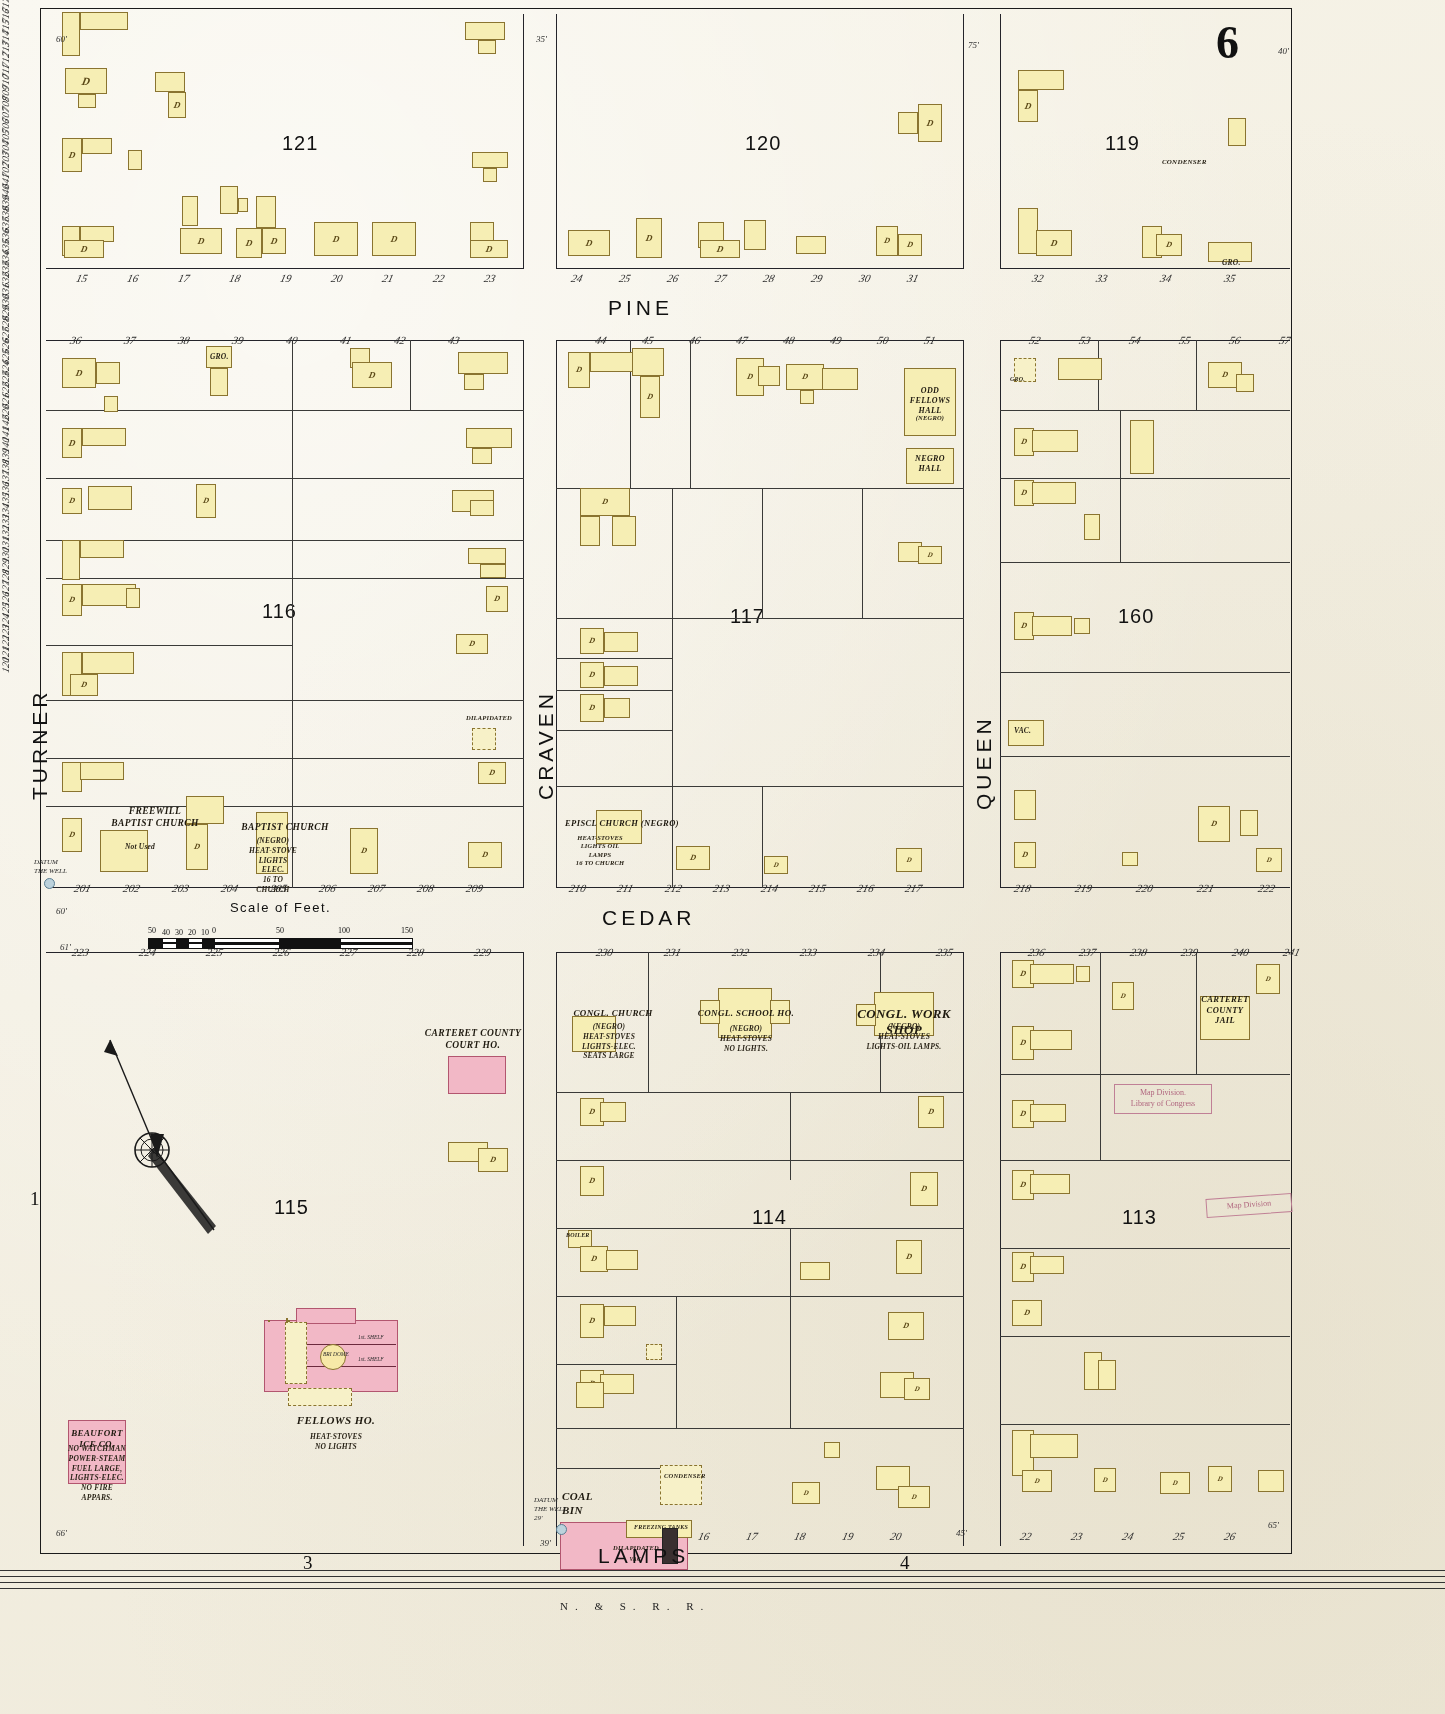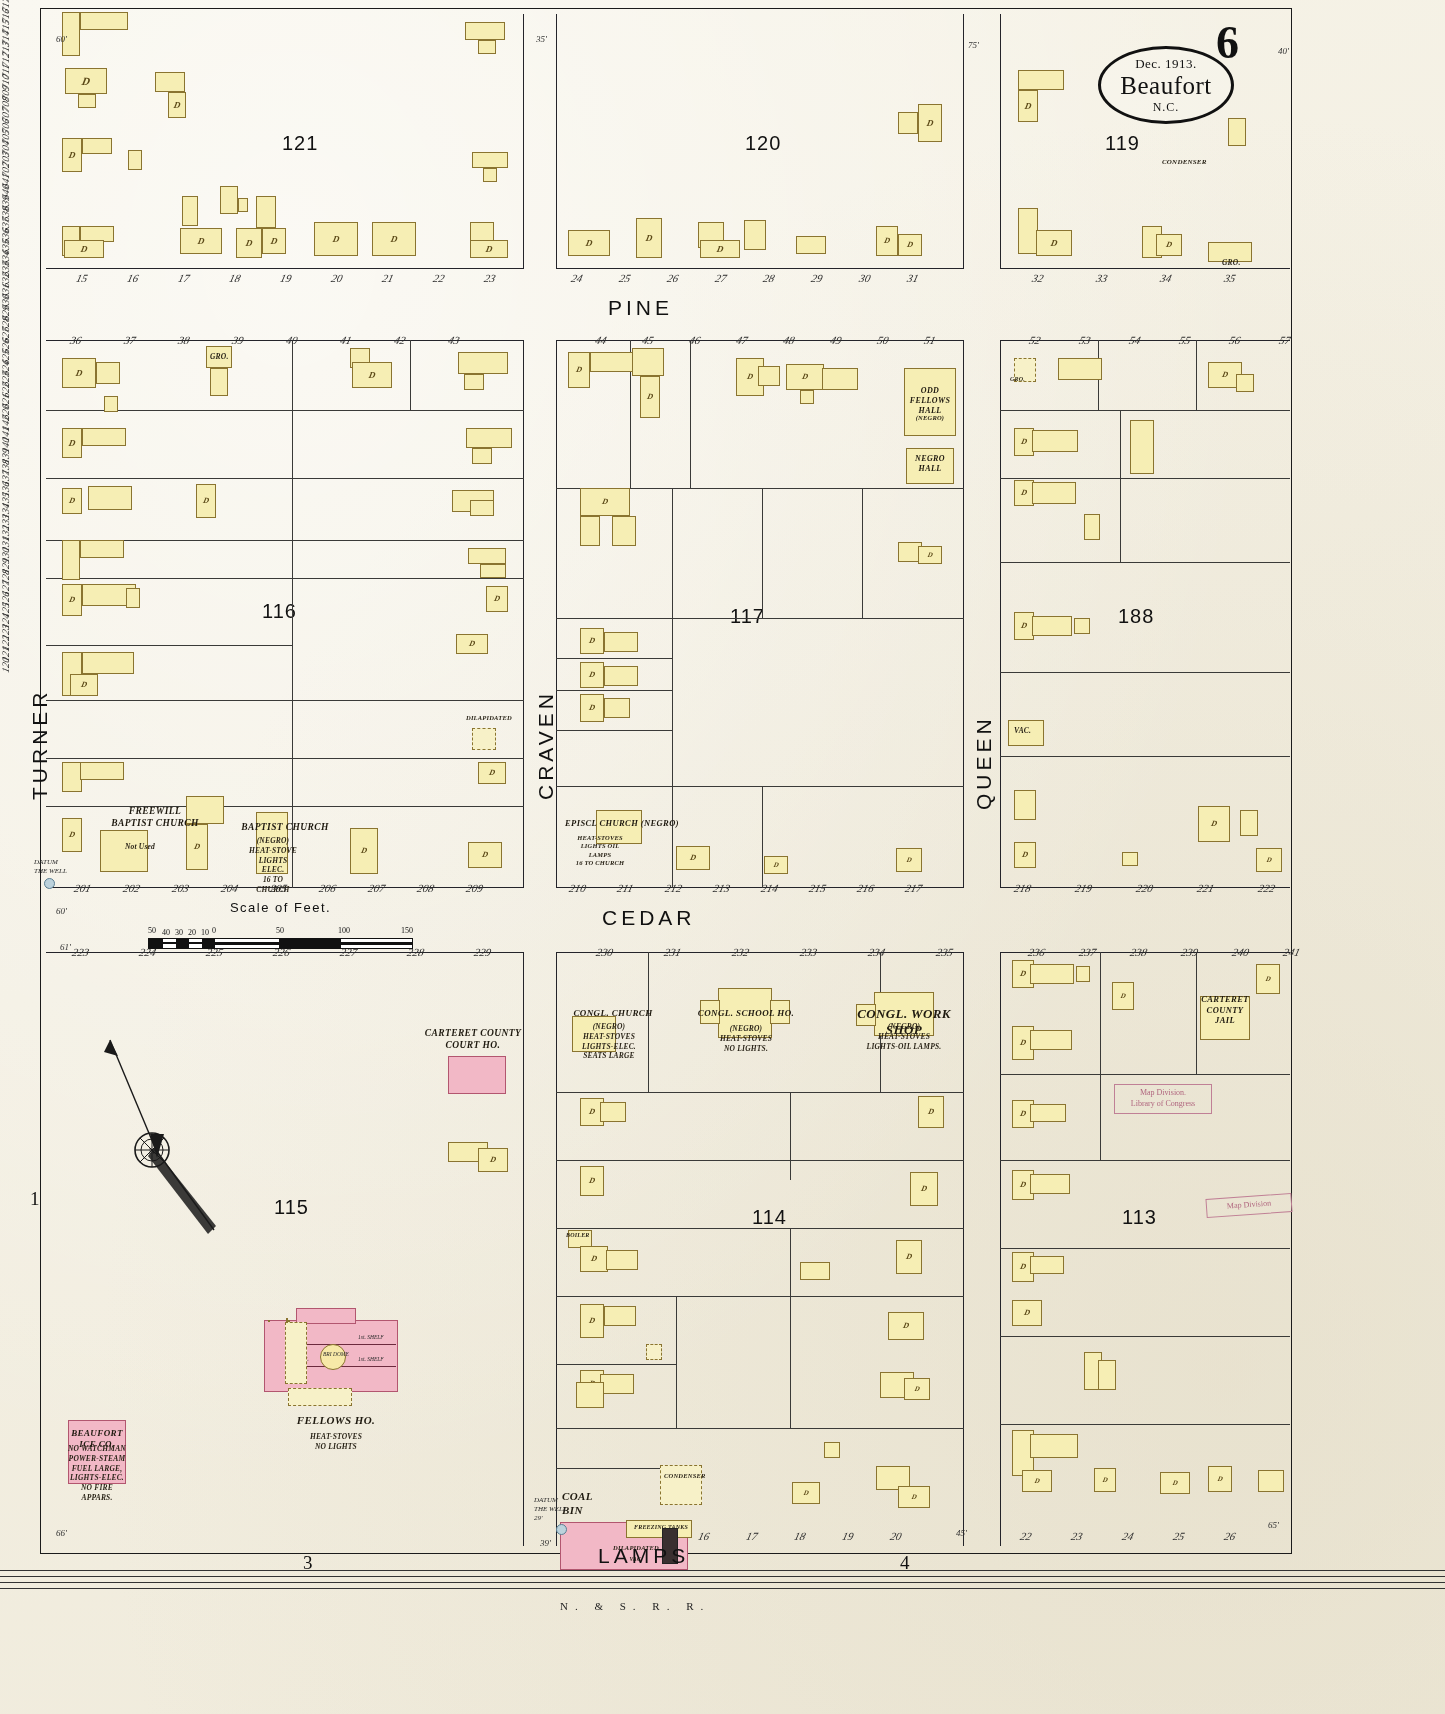--- a/index.html
+++ b/index.html
@@ -146,25 +146,20 @@
     position:absolute;font-family:"Liberation Serif",serif;font-style:italic;
     font-size:9px;color:#333;
   }
 </style>
 </head>
 <body>
 
 <div id="sheet">
   <div id="paper-tone"></div>
 
-  <div id="cartouche">
-    <div id="cart-date">Dec. 1913.</div>
-    <div id="cart-city">Beaufort</div>
-    <div id="cart-state">N.C.</div>
-  </div>
   <div id="sheetnum">6</div>
 
   <div id="map-frame"></div>
 
   <div class="blk block-outline" style="left:46px;top:14px;width:478px;height:255px;border-top:none;border-left:none;"></div>
   <div class="blk block-outline" style="left:556px;top:14px;width:408px;height:255px;border-top:none;"></div>
   <div class="blk block-outline" style="left:1000px;top:14px;width:290px;height:255px;border-top:none;border-right:none;"></div>
 
   <div class="lbl blocknum" style="left:282px;top:132px;">121</div>
   <div class="lbl blocknum" style="left:745px;top:132px;">120</div>
@@ -259,21 +254,21 @@
   <div class="lbl bldsub" style="left:1222px;top:258px;font-size:7.5px;">GRO.</div>
 
   <div class="lbl streetname" style="left:608px;top:296px;">PINE</div>
 
   <div class="blk block-outline" style="left:46px;top:340px;width:478px;height:548px;border-left:none;"></div>
   <div class="blk block-outline" style="left:556px;top:340px;width:408px;height:548px;"></div>
   <div class="blk block-outline" style="left:1000px;top:340px;width:290px;height:548px;border-right:none;"></div>
 
   <div class="lbl blocknum" style="left:262px;top:600px;">116</div>
   <div class="lbl blocknum" style="left:730px;top:605px;">117</div>
-  <div class="lbl blocknum" style="left:1118px;top:605px;">188</div>
+  <div class="lbl blocknum" style="left:1118px;top:605px;">160</div>
 
   <div class="lot-line hline" style="left:46px;top:410px;width:246px;"></div>
   <div class="lot-line hline" style="left:46px;top:478px;width:246px;"></div>
   <div class="lot-line hline" style="left:46px;top:540px;width:246px;"></div>
   <div class="lot-line hline" style="left:46px;top:578px;width:246px;"></div>
   <div class="lot-line hline" style="left:46px;top:645px;width:246px;"></div>
   <div class="lot-line hline" style="left:46px;top:700px;width:246px;"></div>
   <div class="lot-line hline" style="left:46px;top:758px;width:246px;"></div>
   <div class="lot-line hline" style="left:46px;top:806px;width:246px;"></div>
   <div class="lot-line vline" style="left:292px;top:340px;height:548px;"></div>

